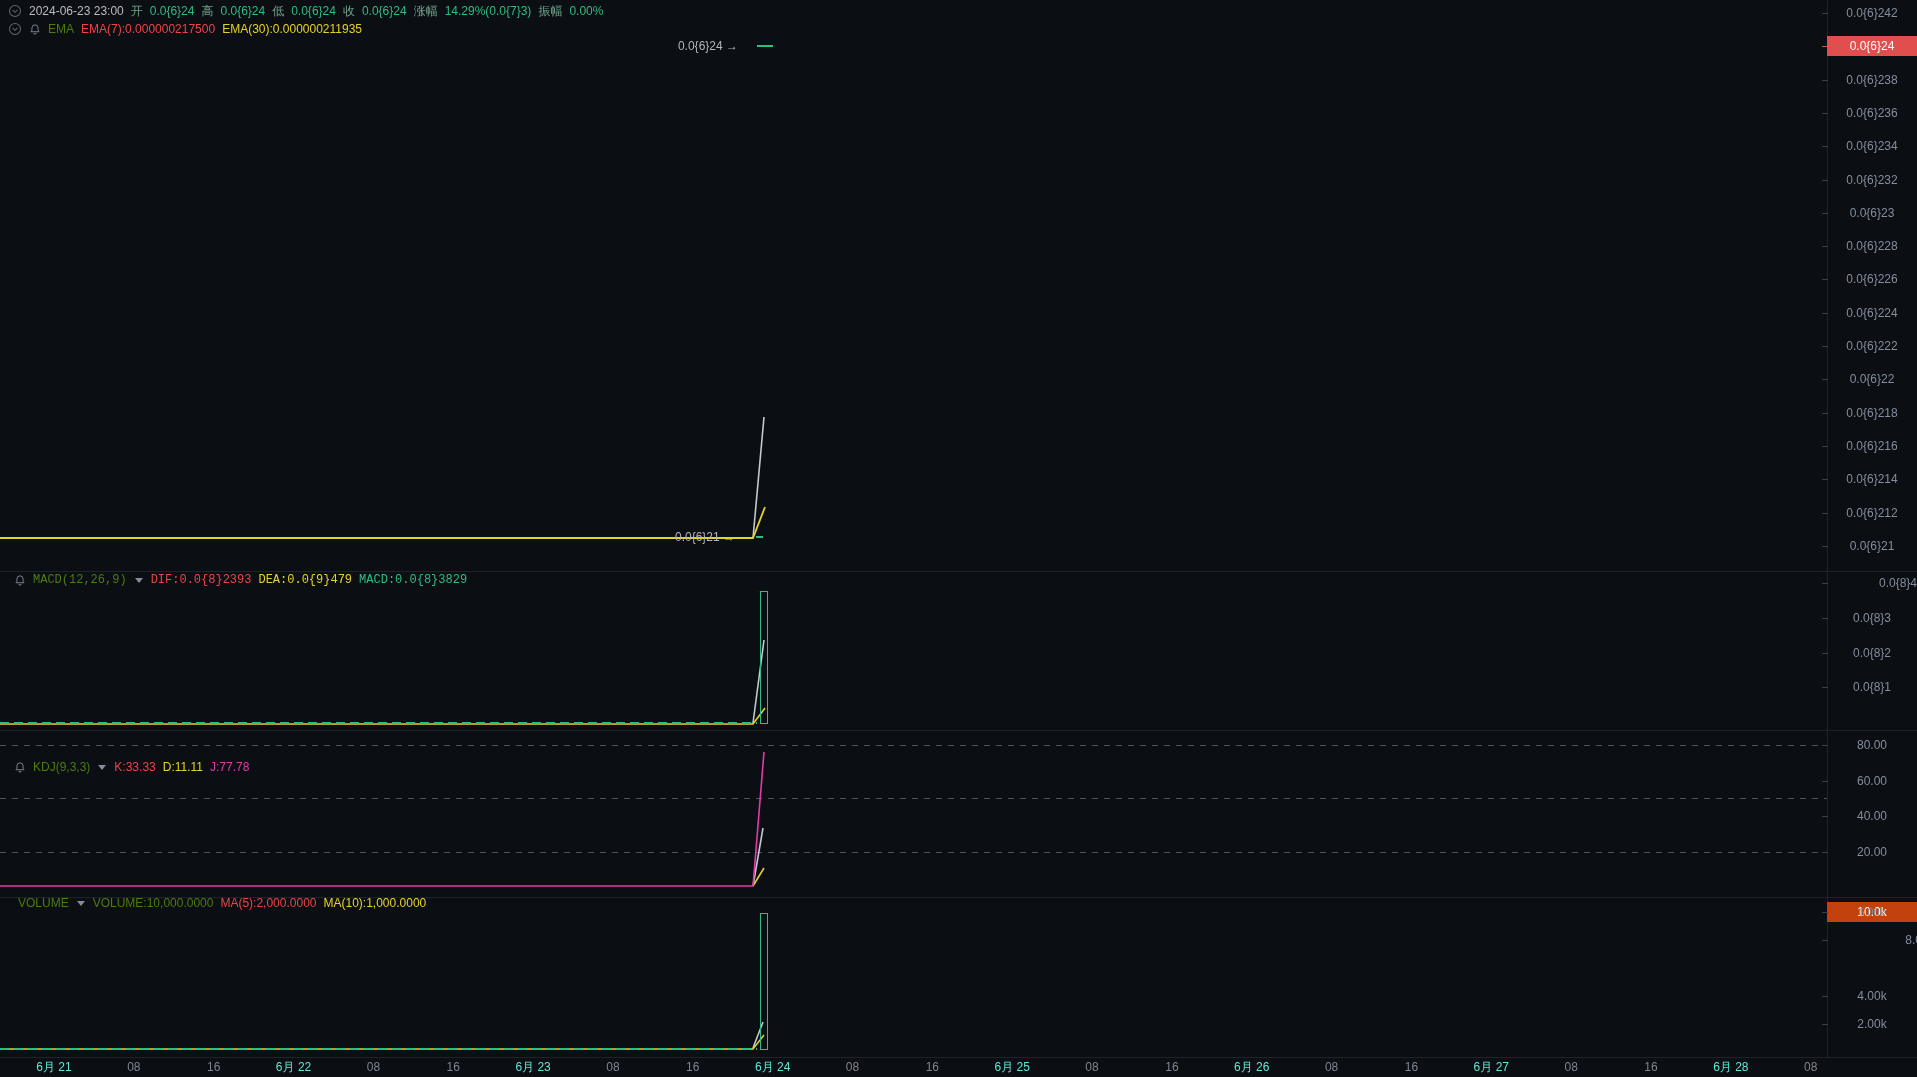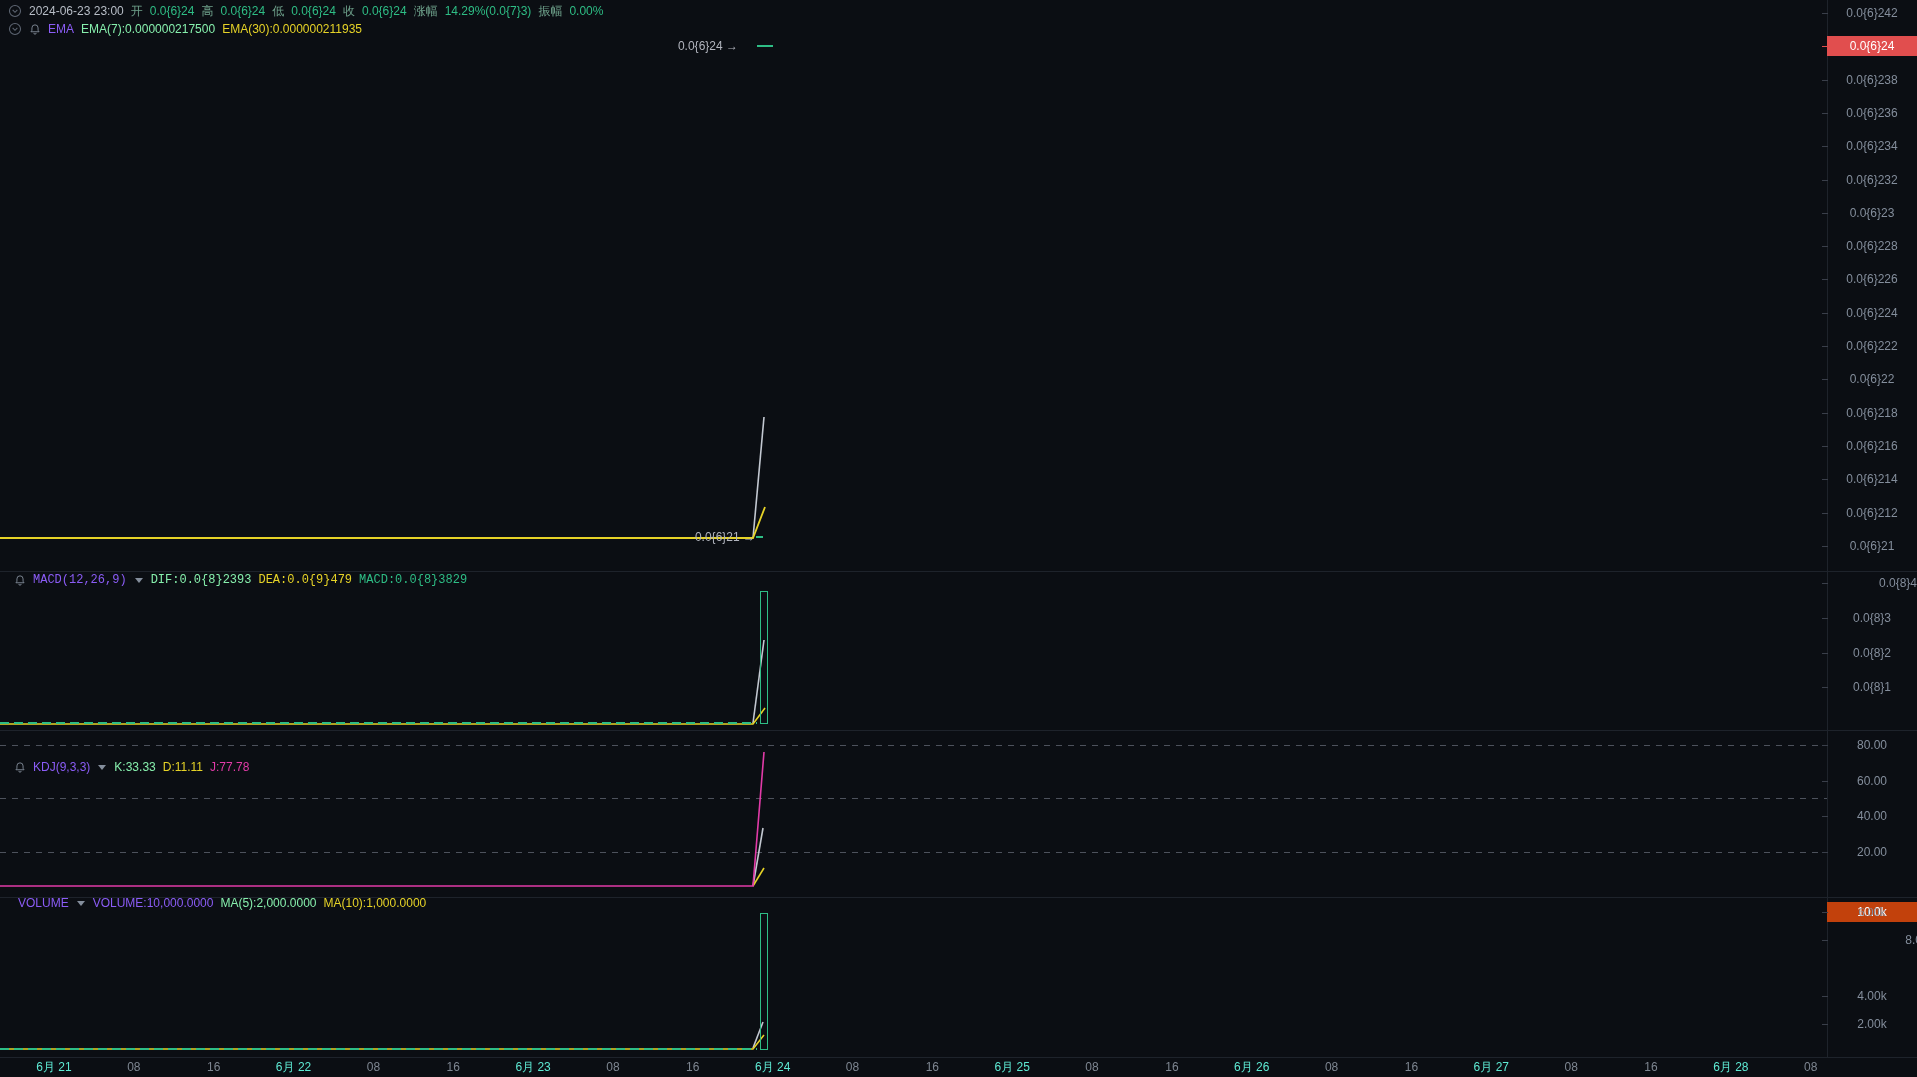--- a/index.html
+++ b/index.html
@@ -26,21 +26,21 @@
   .ylabel.tag-red::before{background:#E14E4E;}
   .ylabel.tag-orange{background:#c2410c;color:#fff;}
   .ylabel.tag-orange::before{background:#EC9410;}
   
   .xaxis{position:absolute;left:0;top:1058px;width:1917px;height:19px;}
   .xlabel{position:absolute;top:0;transform:translateX(-50%);line-height:19px;color:#7e8691;white-space:nowrap;}
   .xlabel.major{color:#5eead4;}
   
   .legend{position:absolute;display:flex;align-items:center;gap:7px;white-space:nowrap;height:16px;}
   .legend .seg{white-space:pre;}
-  .c-gray{color:#b7bdc6}.c-dim{color:#8b5cf6}.c-white{color:#86efac}
+  .c-gray{color:#b7bdc6}.c-dim{color:#4d7c0f}.c-white{color:#ef4444}
   .c-green{color:#2EBD85}.c-greenlab{color:#6fa28c}
   .c-yellow{color:#e6d327}.c-magenta{color:#e23ba8}
   .icon{display:inline-flex;align-items:center;justify-content:center;}
   .tri{width:0;height:0;border-left:4px solid transparent;border-right:4px solid transparent;
        border-top:5px solid #848E9C;margin:0 1px;}
   
   .floatlabel{position:absolute;color:#b2b5be;text-align:right;}
   .minidash{position:absolute;background:#2EBD85;}
   svg.lines{position:absolute;left:0;top:0;pointer-events:none;}
 </style>
@@ -79,21 +79,21 @@
 
   <div class="greendash" style="left:0;top:722px;width:757px;"></div>
   <div class="greendash" style="left:0;top:1048px;width:757px;"></div>
 
   <div class="hbar" style="left:760px;top:591px;width:6px;height:131px;"></div>
   <div class="hbar" style="left:760px;top:913px;width:6px;height:135px;"></div>
 
   <div class="minidash" style="left:757px;top:45px;width:16px;height:2px;"></div>
   <div class="floatlabel" style="left:638px;top:39px;width:100px;">0.0{6}24 →</div>
   <div class="minidash" style="left:756px;top:536px;width:7px;height:2px;"></div>
-  <div class="floatlabel" style="left:655px;top:530px;width:100px;">0.0{6}21 →</div>
+  <div class="floatlabel" style="left:655px;top:530px;width:100px;text-align:center;">0.0{6}21 →</div>
 
   <div class="legend" style="left:8px;top:3px;">
     <span class="icon">
       <svg width="14" height="14" viewBox="0 0 16 16">
           <circle cx="8" cy="8" r="6.3" fill="none" stroke="#5e6673" stroke-width="1.2"></circle>
           <path d="M5.3 6.8l2.7 2.7 2.7-2.7" fill="none" stroke="#5e6673" stroke-width="1.2"></path>
         </svg>
     </span>
     <span class="legend" style="position:static;">
 

